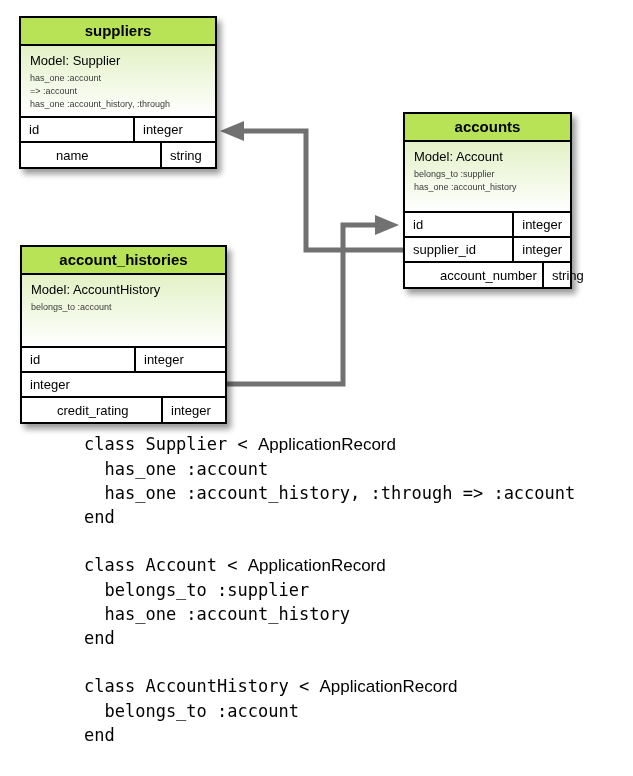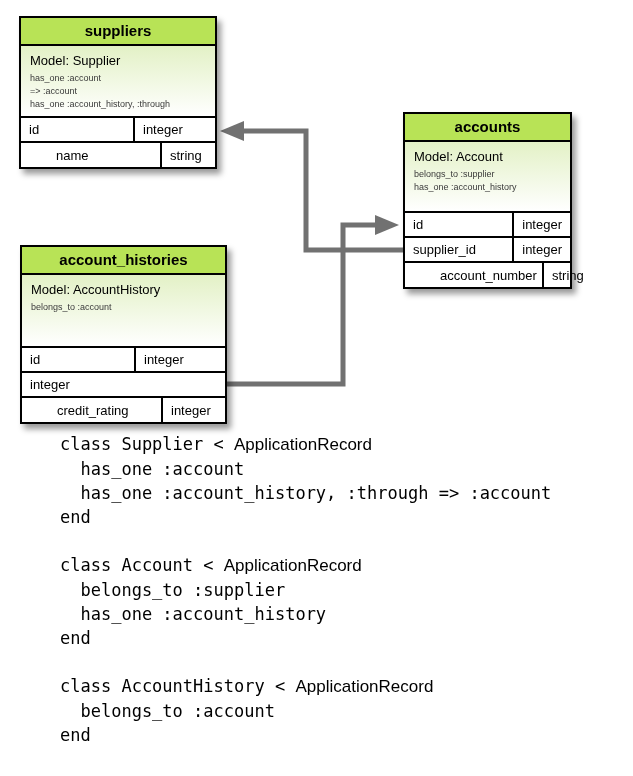--- a/index.html
+++ b/index.html
@@ -51,21 +51,21 @@
   .fname {
     border-right:2px solid var(--table_border);
     padding:0 8px; font-size:13px; color:#000;
     display:flex; align-items:center;
   }
   .t-wide .fname { width:114px; }
   .t-accounts .fname { width:112px; }
   .ftype { flex:1; padding:0 8px; font-size:13px; color:#000; display:flex; align-items:center; }
 
   .code {
-    position:absolute; left:60px; top:432px;
+    position:absolute; left:84px; top:432px;
     font-family:"DejaVu Sans Mono", monospace;
     font-size:17px; line-height:24px; color:#000;
   }
   .cblock { margin-bottom:24px; }
   .cline { white-space:pre; }
   .sans { font-family:"Liberation Sans", sans-serif; }
 </style>
 </head>
 <body>
 

